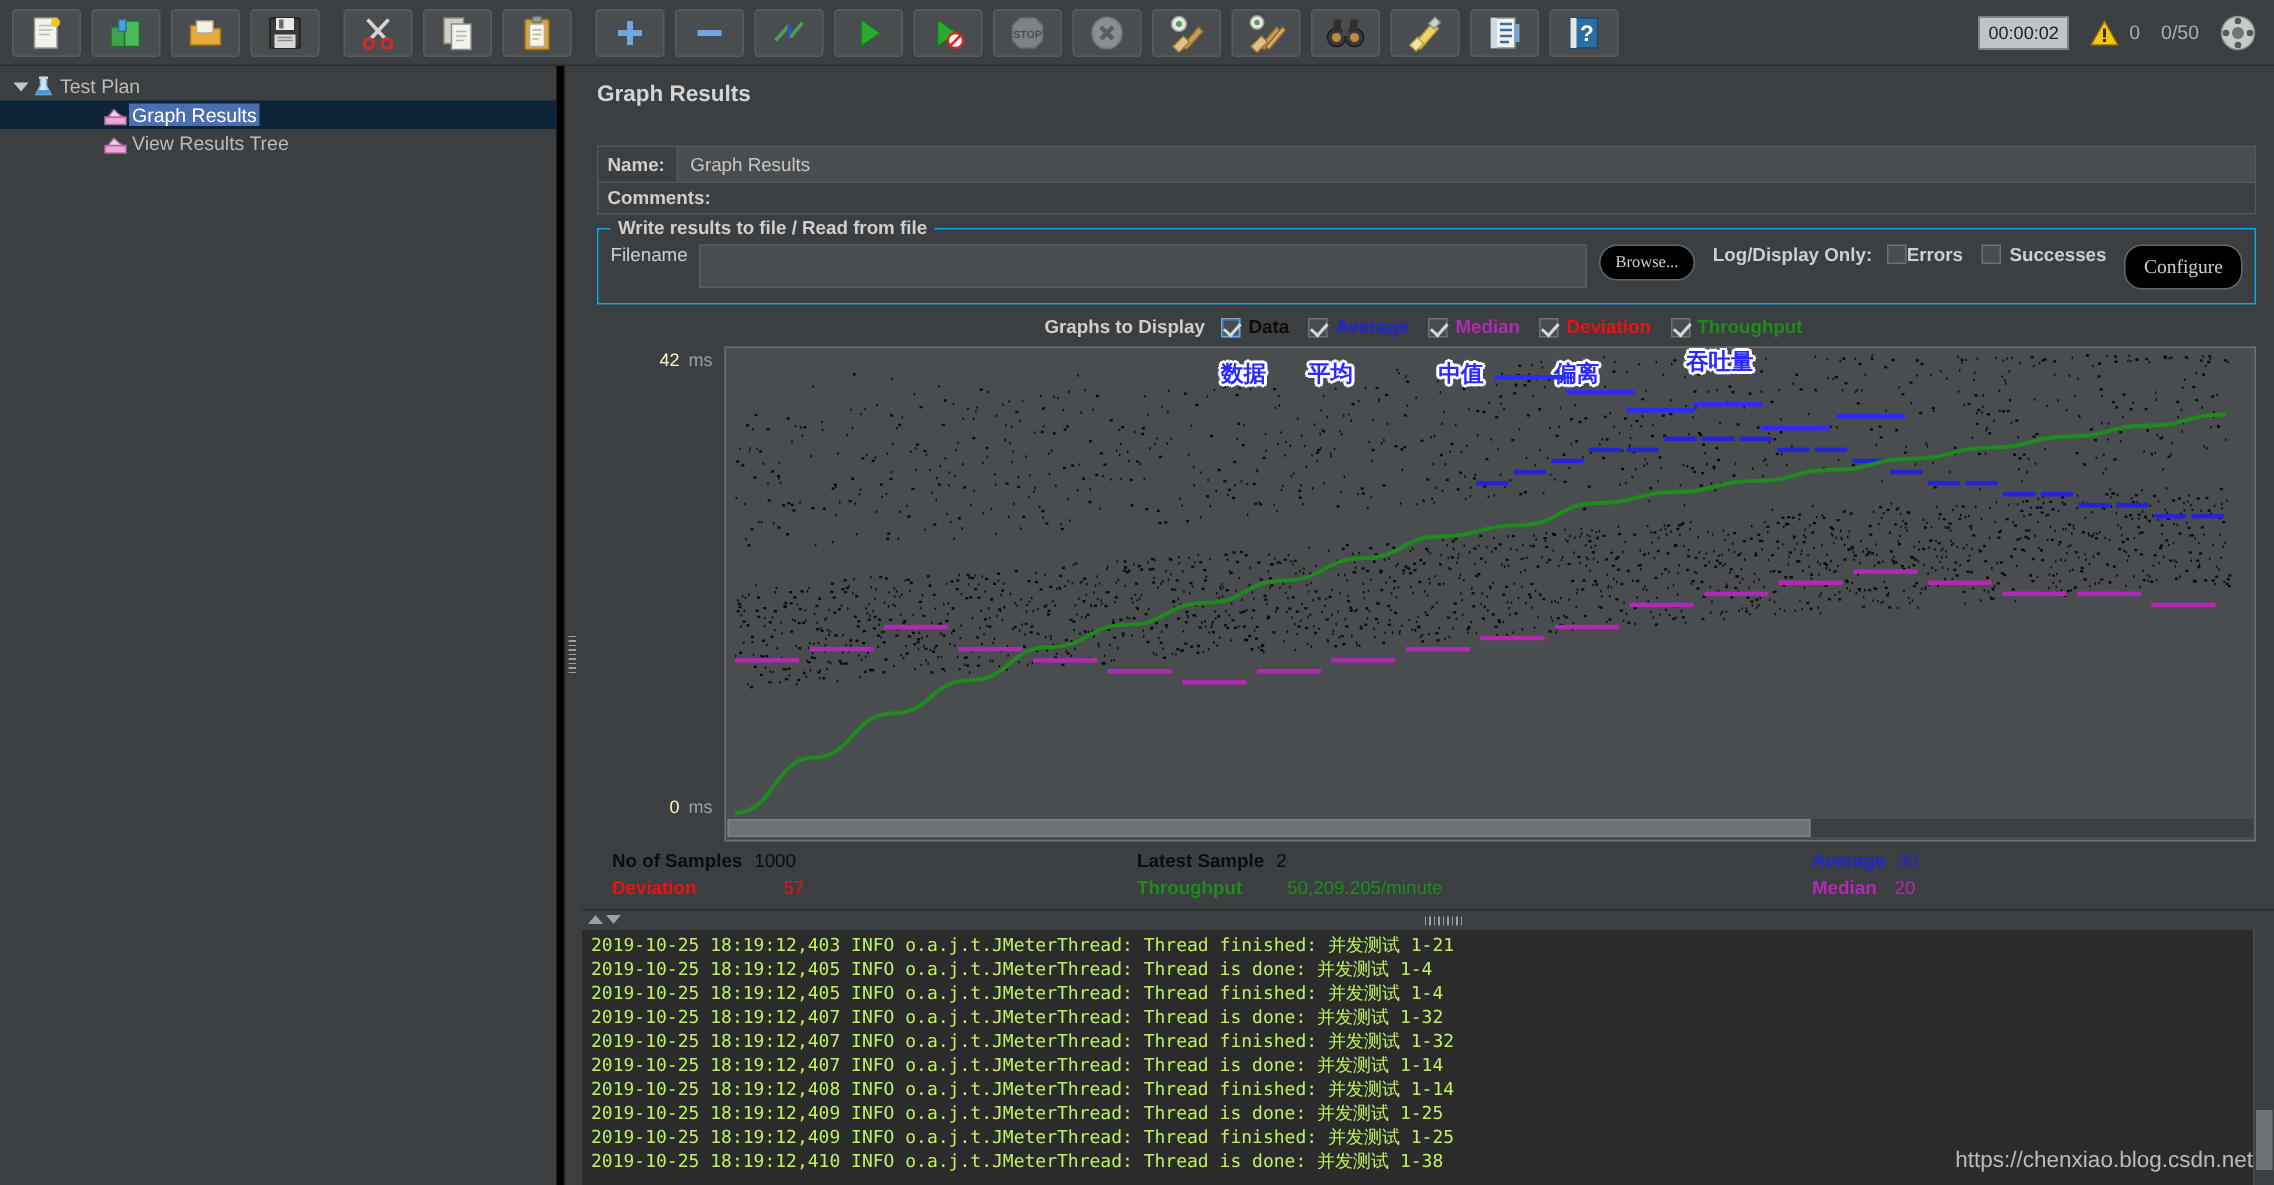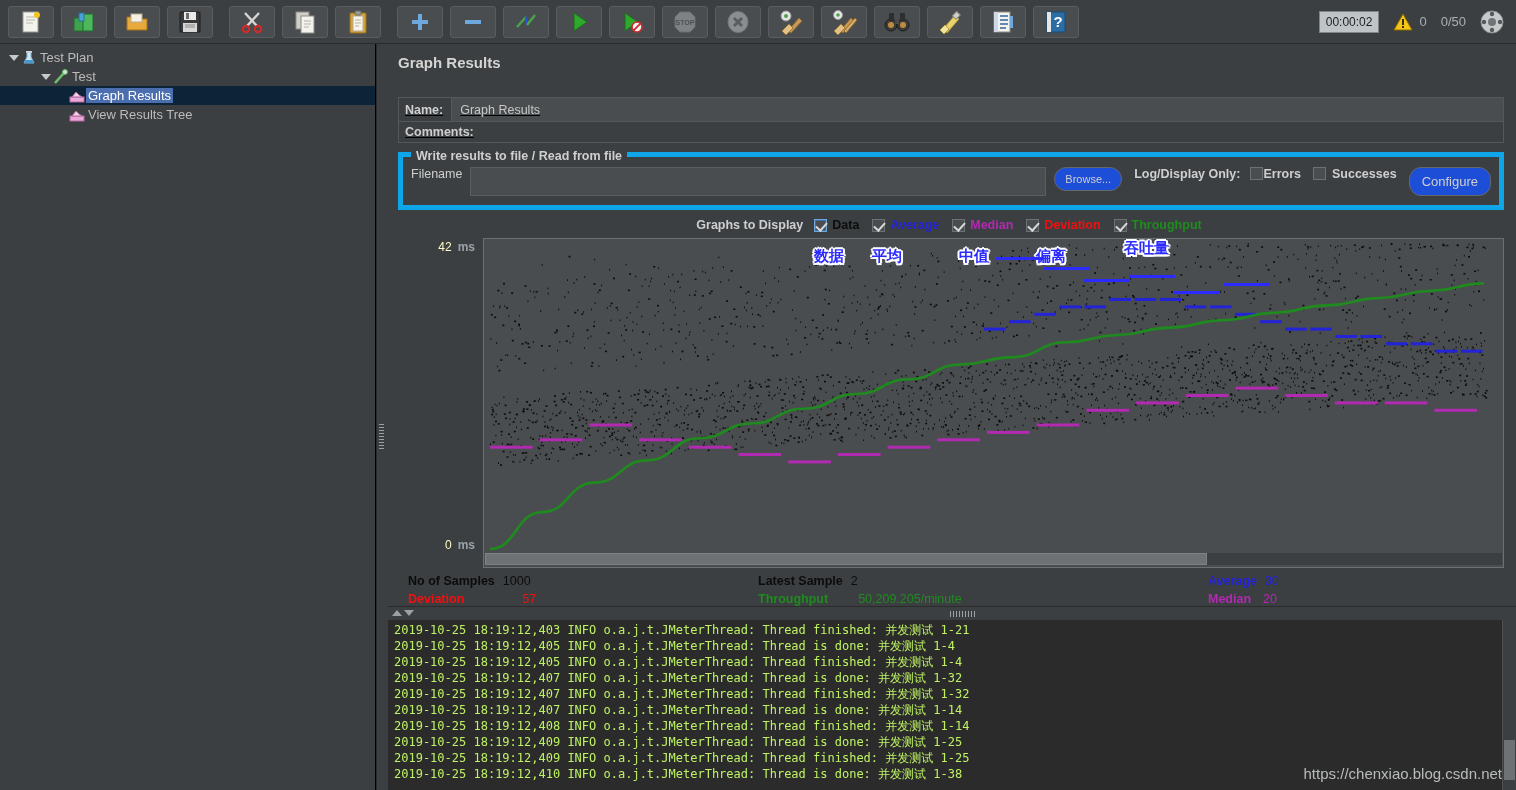--- a/index.html
+++ b/index.html
@@ -43,21 +43,21 @@
   }
   .warn-count, .thread-count {
     color: #a9b0b5; font-size: 13px;
   }
   .tb-right-item { display: flex; align-items: center; gap: 6px; }
 
   
   .tree-panel {
     position: absolute; left: 0; top: 44px; width: 376px; height: 746px;
     background: #3c3f41;
-    border-right: 1px solid #000000;
+    border-right: 5px solid #000000;
     overflow: hidden;
   }
   .tree-row {
     display: flex; align-items: center; height: 19px;
     font-size: 13px; color: #bbbbbb; white-space: nowrap;
     cursor: pointer;
   }
   .tree-row.selected { background: #0d2438; }
   .tree-row .lbl { padding: 0 2px; }
   .tree-row.selected .lbl { background: #4b6eaf; color: #ffffff; }
@@ -91,21 +91,21 @@
   
   .right-pane {
     position: absolute; left: 388px; top: 44px;
     width: 1128px; height: 746px;
     background: #3c3f41;
   }
   .panel-title {
     font-size: 15px; font-weight: bold; color: #d4d4d4;
     padding: 10px 0 8px 10px;
   }
-  .form-rows { padding: 18px 12px 0 10px; text-decoration: underline; }
+  .form-rows { padding: 18px 12px 0 10px; }
   .row-name {
     display: flex; align-items: stretch; height: 24px;
     border: 1px solid #55585a; border-bottom: none;
   }
   .row-name .lab {
     display: flex; align-items: center; padding: 0 8px 0 6px;
     font-size: 12.5px; font-weight: bold; color: #cfcfcf;
     background: #3c3f41;
   }
   .row-name .fld {
@@ -121,39 +121,39 @@
     display: flex; align-items: center; padding: 0 4px 0 6px;
     font-size: 12.5px; font-weight: bold; color: #cfcfcf;
   }
   .row-comments .fld {
     flex: 1; background: #3c3f41;
   }
 
   
   .fset {
     margin: 9px 12px 0 10px;
-    border: 5px solid #0ea5e9;
+    border: 1px solid #0ea5e9;
     position: relative;
     padding: 10px 8px 9px 8px;
   }
   .fset > legend {
     position: absolute; top: -8px; left: 8px;
     background: #3c3f41; padding: 0 5px;
     font-size: 12.5px; font-weight: bold; color: #cfcfcf;
   }
   .fset-row { display: flex; align-items: flex-start; gap: 0; }
   .fname-lab { font-size: 12.5px; color: #cfcfcf; padding-right: 8px; }
   .fname-input {
     flex: 1; height: 29px; background: #4a4d4f;
     border: 1px solid #5b5e60;
   }
   .btn {
-    background: #1d4ed8; border: 1px solid #64686a; border-radius: 12px;
+    background: #000000; border: 1px solid #64686a; border-radius: 12px;
     color: #cfcfcf; font-size: 11px; padding: 5px 10px; cursor: pointer;
-    font-family: Liberation Sans, sans-serif;
+    font-family: Liberation Serif, serif;
   }
   .btn.big { font-size: 13px; padding: 6px 12px; }
   .logdisp { font-size: 12.5px; font-weight: bold; color: #cfcfcf; }
   .chk {
     width: 13px; height: 13px; background: #4a4d4f;
     border: 1px solid #6d7173; display: inline-block;
     position: relative; cursor: pointer; flex: 0 0 13px;
   }
   .chk.checked::after {
     content: ""; position: absolute; left: 3px; top: 0px;
@@ -178,21 +178,21 @@
   }
   .y-axis {
     width: 85px; position: relative; flex: 0 0 85px;
   }
   .y-top, .y-bot {
     position: absolute; right: 8px; font-size: 12px; white-space: nowrap;
   }
   .y-top { top: 2px; }
   .y-bot { bottom: 16px; }
   .y-val { color: #fef9c3; }
-  .y-unit { color: #9aa3aa; font-weight: bold; margin-left: 6px; }
+  .y-unit { color: #9aa3aa; font-weight: normal; margin-left: 6px; }
   .plot {
     flex: 1; position: relative;
     background: #4a4d4f;
     border: 1px solid #6c7072;
     overflow: hidden;
   }
   .plot svg { position: absolute; left: 0; top: 0; }
   .hscroll {
     position: absolute; left: 1px; bottom: 2px; height: 12px;
     background: #3c3f41; width: calc(100% - 2px);
@@ -476,30 +476,20 @@
         <div class="tree-row" style="padding-left: 6px;">
           <span class="twisty"></span>
           <span class="tree-icon">
             <svg width="16" height="16" viewBox="0 0 16 16">
               <path d="M6 2v5L3 13h10L10 7V2z" fill="#cfe6f5" stroke="#8fb7cf"></path>
               <path d="M4.5 10h7l1.5 3H3z" fill="#3f9ad6"></path>
               <rect x="5" y="1" width="6" height="1.6" fill="#d8d8d8"></rect>
             </svg>
           </span>
           <span class="lbl">Test Plan</span>
-        </div>
-        <div class="tree-row" style="padding-left: 38px;">
-          <span class="twisty"></span>
-          <span class="tree-icon">
-            <svg width="16" height="16" viewBox="0 0 16 16">
-              <line x1="2" y1="14" x2="11" y2="4" stroke="#6fbf73" stroke-width="2.6"></line>
-              <circle cx="12" cy="3" r="2.4" fill="#cfe6cf" stroke="#6fbf73"></circle>
-            </svg>
-          </span>
-          <span class="lbl">Test</span>
         </div>
         <div class="tree-row selected" style="padding-left: 54px;">
           <span class="twisty" style="visibility: hidden;"></span>
           <span class="tree-icon">
             <svg width="16" height="16" viewBox="0 0 16 16">
               <rect x="1" y="9" width="14" height="5" fill="#e9a8d8" stroke="#b46aa0"></rect>
               <polygon points="3,9 7,4 10,7 13,9" fill="#f3cfe9" stroke="#b46aa0"></polygon>
             </svg>
           </span>
           <span class="lbl">Graph Results</span>

